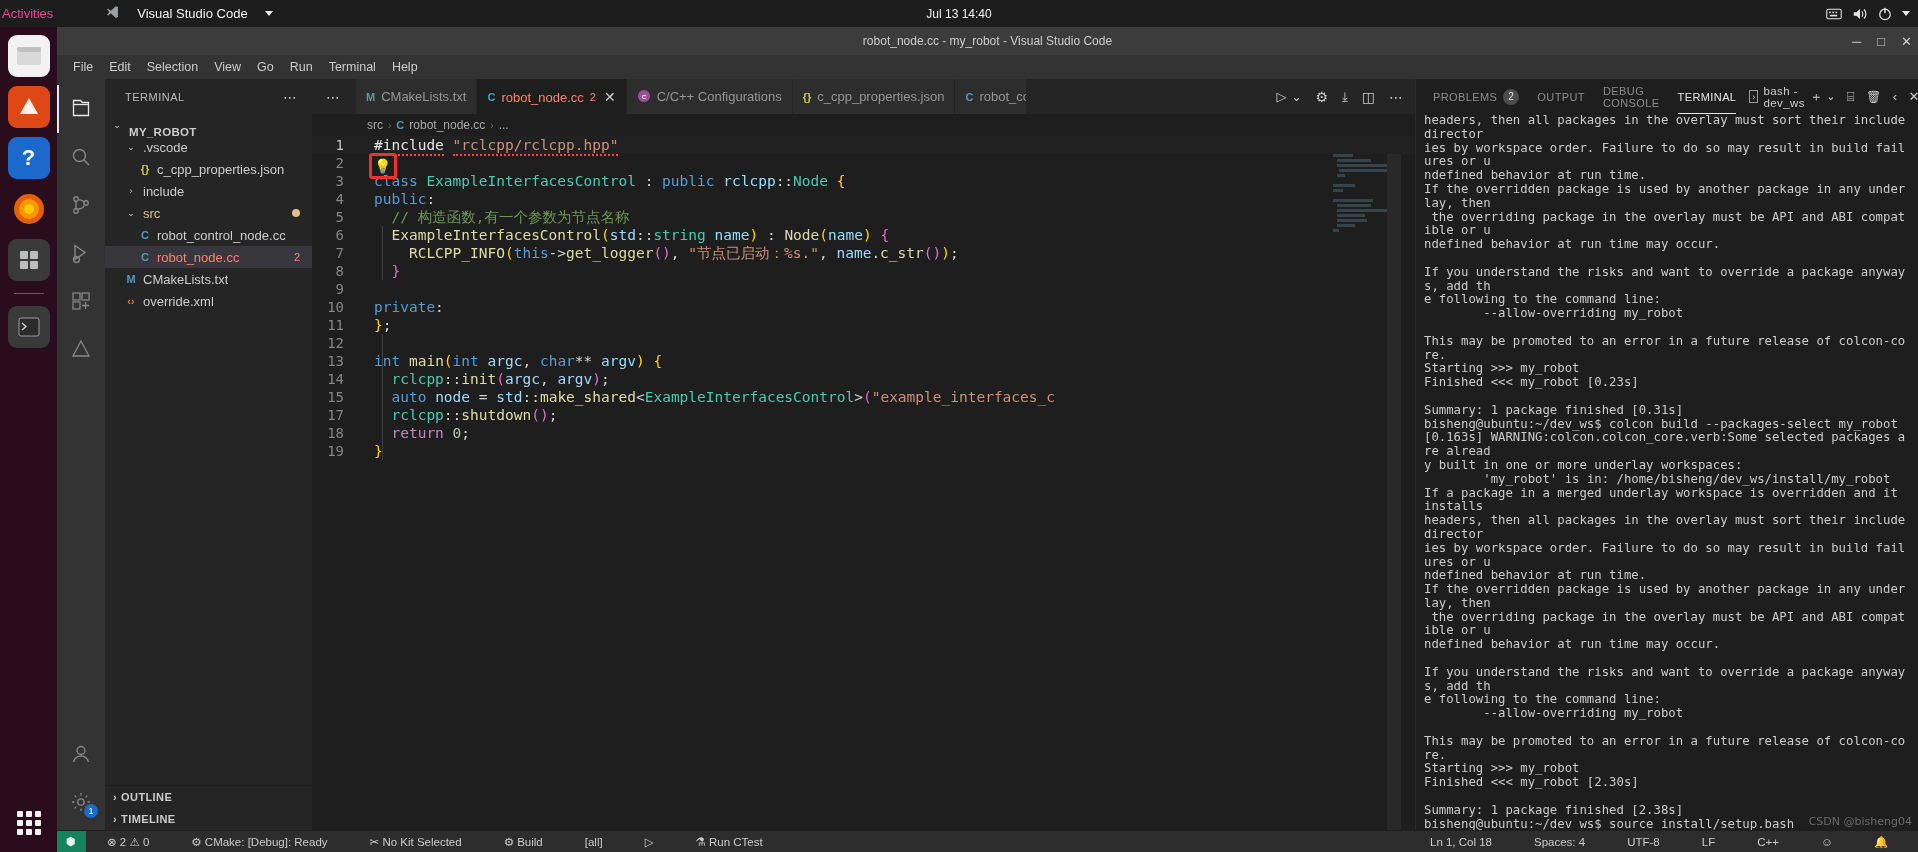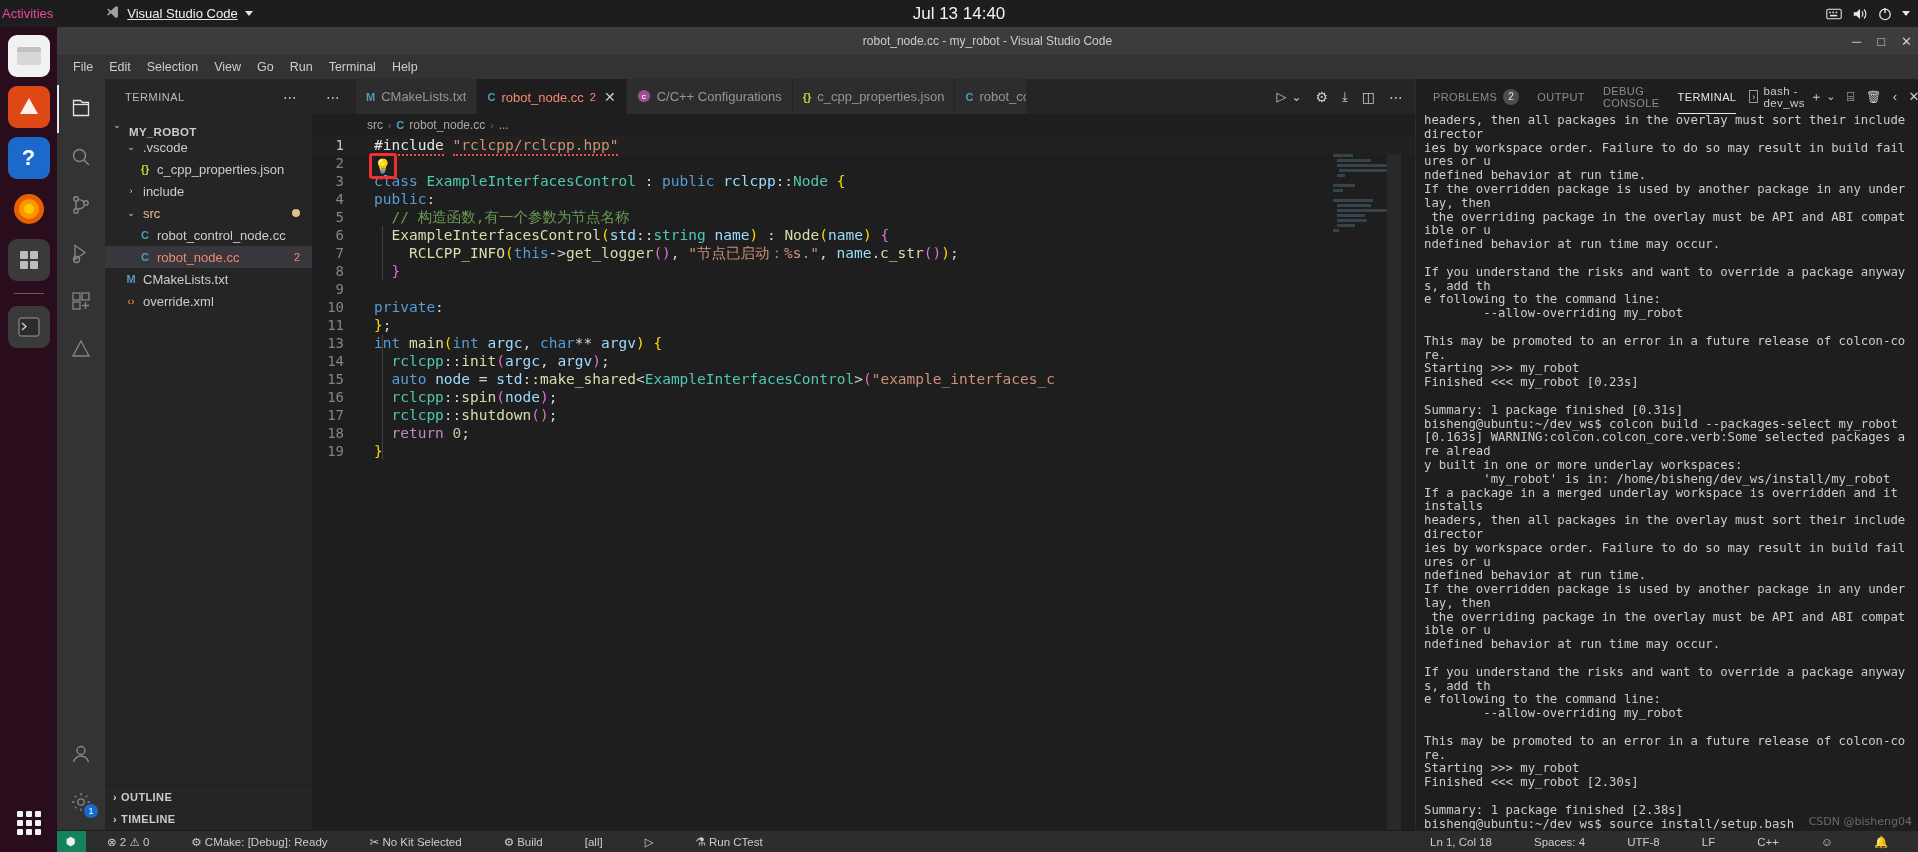--- a/index.html
+++ b/index.html
@@ -11,25 +11,25 @@
   }
   .app { position: relative; width: 1918px; height: 852px; }
 
   
   .gnome-bar {
     position: absolute; top: 0; left: 0; width: 1918px; height: 27px;
     background: #1d1d1d; color: #e6e6e6;
     display: flex; align-items: center; font-size: 12.5px;
   }
   .gnome-activities { margin-left: 2px; font-size: 13px; color: #ec4899; }
-  .gnome-app { display: flex; align-items: center; gap: 7px; margin-left: 52px; text-decoration: underline; }
+  .gnome-app { display: flex; align-items: center; gap: 17px; margin-left: 52px; }
   .gnome-app-name { font-size: 13px; color: #f2f2f2; }
   .gnome-clock {
     position: absolute; left: 0; right: 0; text-align: center;
-    font-size: 17px; color: #f2f2f2; pointer-events: none;
+    font-size: 12px; color: #f2f2f2; pointer-events: none;
   }
   .gnome-right {
     position: absolute; right: 8px; display: flex; align-items: center; gap: 10px;
   }
   .gnome-right svg { display: block; }
   .tri-down { width: 0; height: 0; border-left: 4px solid transparent;
     border-right: 4px solid transparent; border-top: 5px solid #e6e6e6; }
 
   
   .dock {
@@ -628,40 +628,40 @@
             <div class="cline">
               <span class="gutter">10</span>
               <span class="ctext"><span class="kw">private</span><span class="plain">:</span></span>
             </div>
 
             <div class="cline">
               <span class="gutter">11</span>
               <span class="ctext"><span class="br1">}</span><span class="plain">;</span></span>
             </div>
 
+            <div class="cline">
+              <span class="gutter">12</span>
+              <span class="ctext"></span>
+            </div>
 
             <div class="cline">
               <span class="gutter">13</span>
               <span class="ctext"><span class="kw">int</span><span class="plain"> </span><span class="fn">main</span><span class="br1">(</span><span class="kw">int</span><span class="plain"> </span><span class="var">argc</span><span class="plain">, </span><span class="kw">char</span><span class="plain">** </span><span class="var">argv</span><span class="br1">)</span><span class="plain"> </span><span class="br1">{</span></span>
             </div>
 
             <div class="cline">
               <span class="gutter">14</span>
               <span class="ctext"><span class="plain">  </span><span class="typ">rclcpp</span><span class="plain">::</span><span class="fn">init</span><span class="br2">(</span><span class="var">argc</span><span class="plain">, </span><span class="var">argv</span><span class="br2">)</span><span class="plain">;</span></span>
             </div>
 
             <div class="cline">
               <span class="gutter">15</span>
               <span class="ctext"><span class="plain">  </span><span class="kw">auto</span><span class="plain"> </span><span class="var">node</span><span class="plain"> = </span><span class="var">std</span><span class="plain">::</span><span class="fn">make_shared</span><span class="plain">&lt;</span><span class="typ">ExampleInterfacesControl</span><span class="plain">&gt;</span><span class="br2">(</span><span class="str">"example_interfaces_c</span></span>
             </div>
 
-            <div class="cline">
-              <span class="gutter">16</span>
-              <span class="ctext"><span class="plain">  </span><span class="typ">rclcpp</span><span class="plain">::</span><span class="fn">spin</span><span class="br2">(</span><span class="var">node</span><span class="br2">)</span><span class="plain">;</span></span>
-            </div>
 
             <div class="cline">
               <span class="gutter">17</span>
               <span class="ctext"><span class="plain">  </span><span class="typ">rclcpp</span><span class="plain">::</span><span class="fn">shutdown</span><span class="br2">()</span><span class="plain">;</span></span>
             </div>
 
             <div class="cline">
               <span class="gutter">18</span>
               <span class="ctext"><span class="plain">  </span><span class="kw2">return</span><span class="plain"> </span><span class="num">0</span><span class="plain">;</span></span>
             </div>

